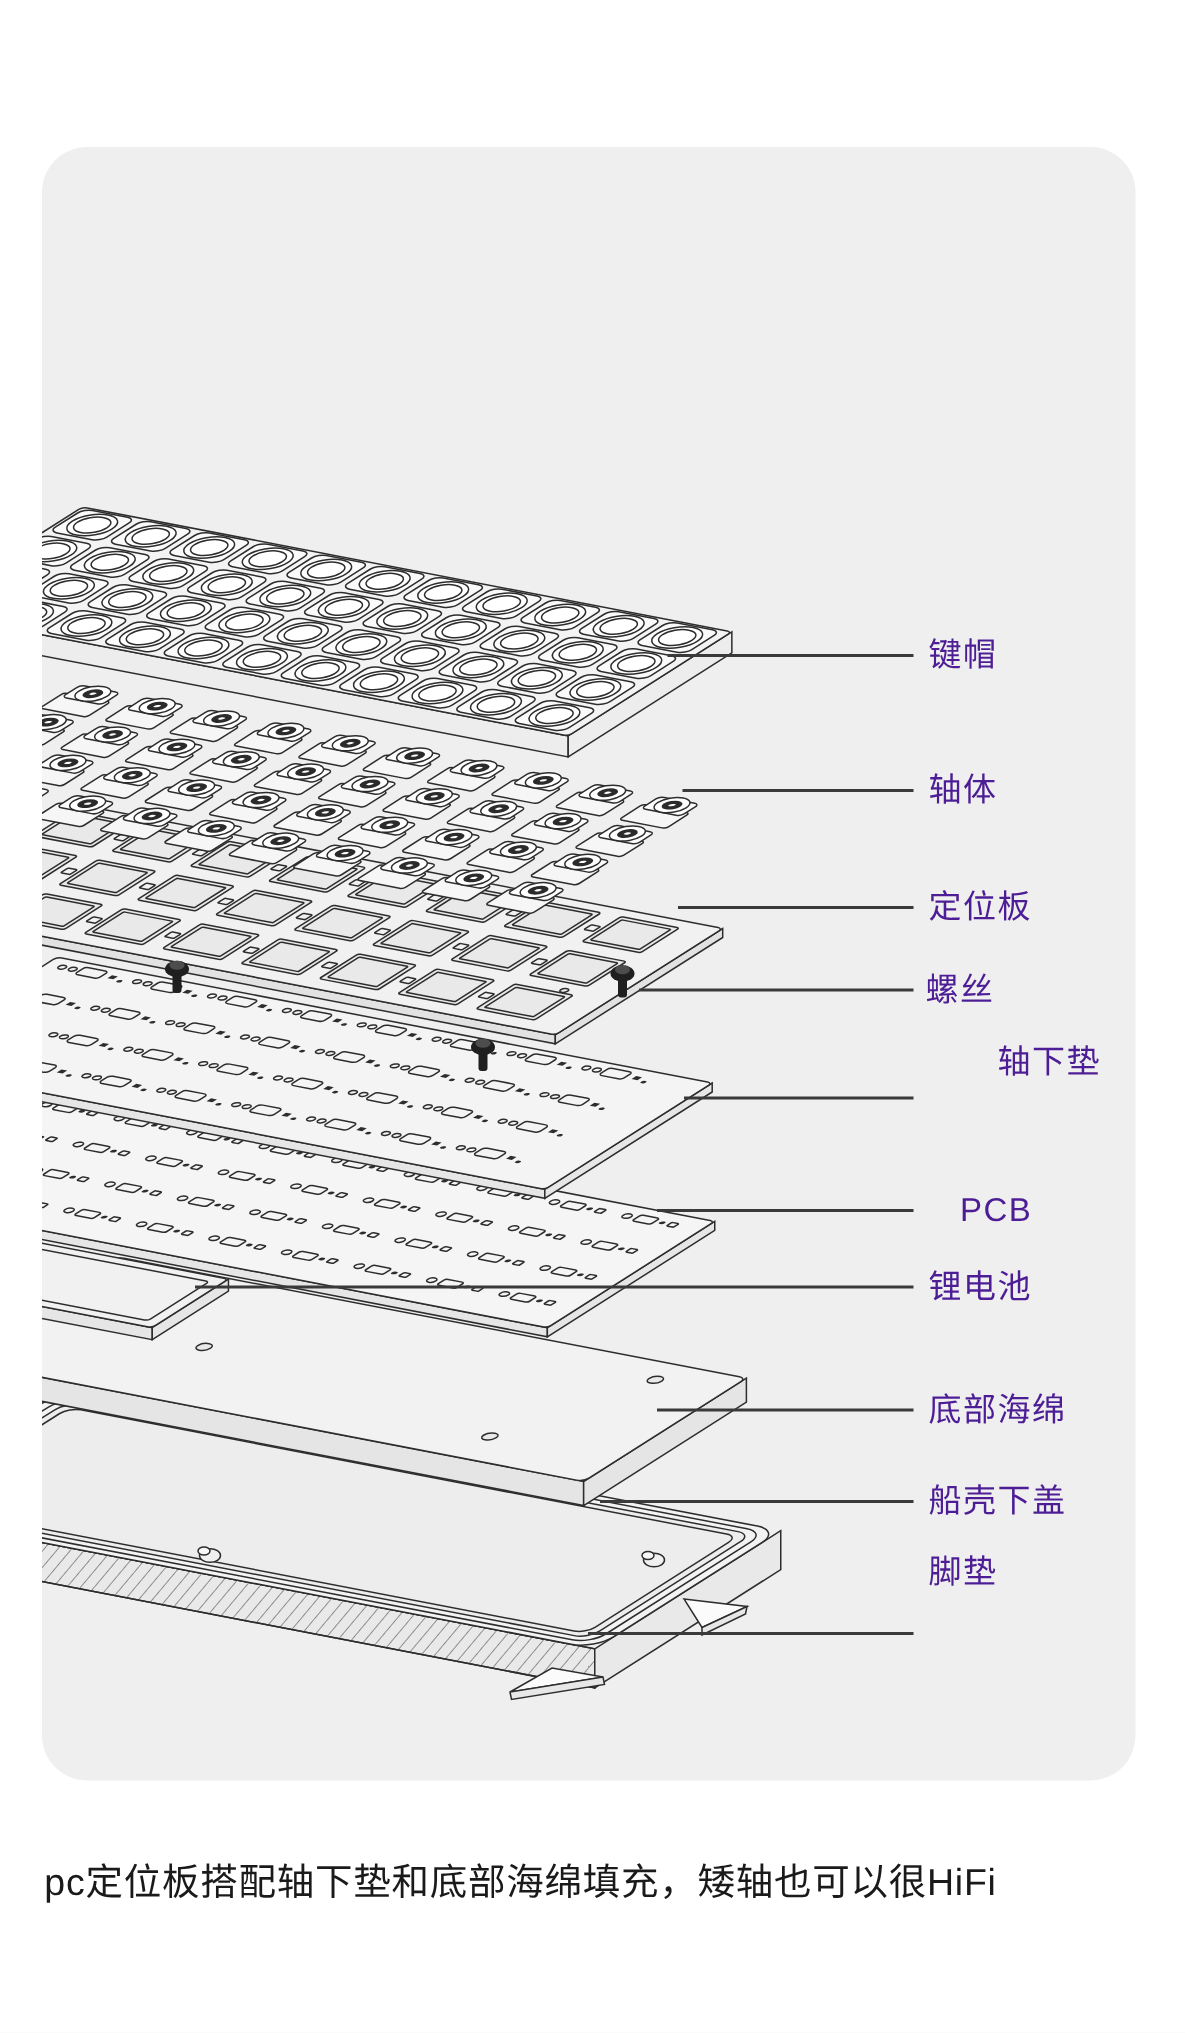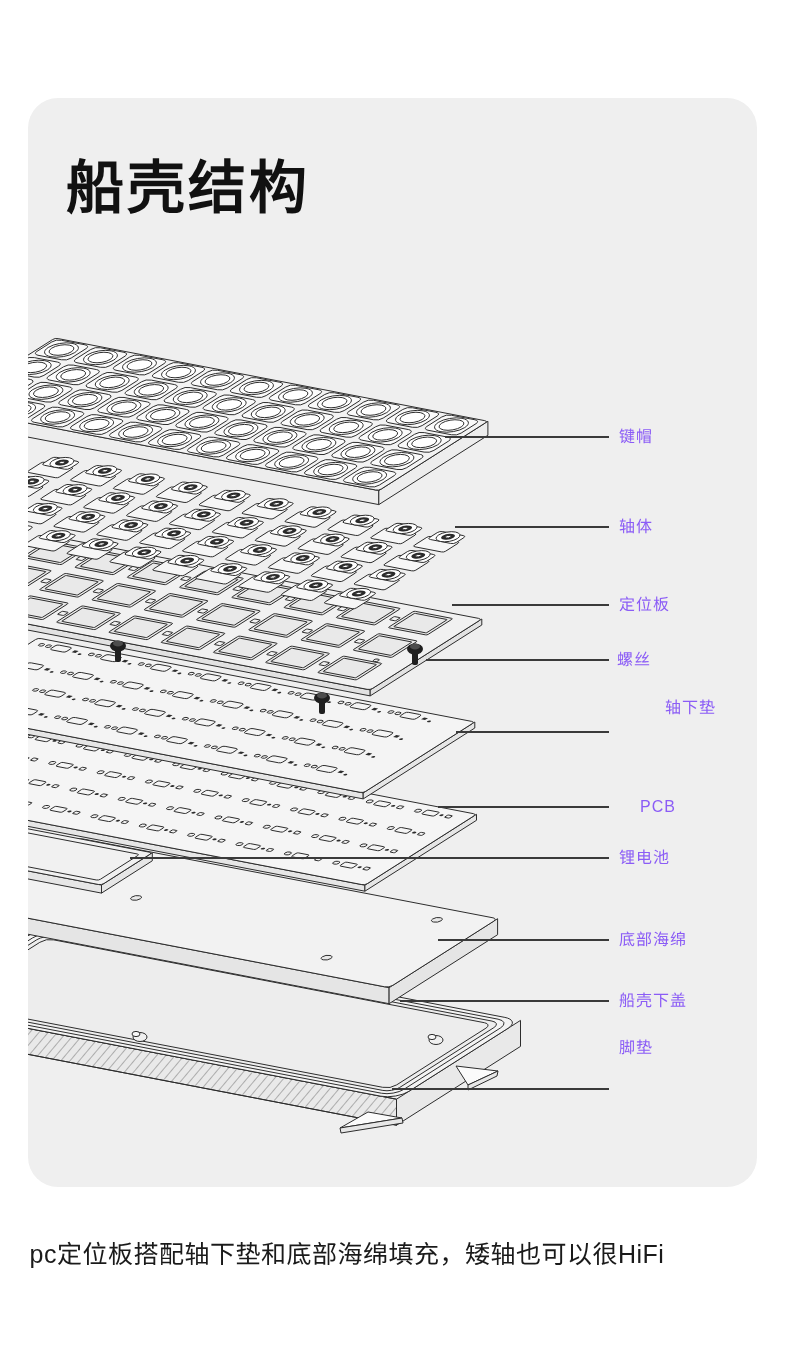--- a/index.html
+++ b/index.html
@@ -18,34 +18,33 @@
   .page-subtitle{
     margin-top:26px;font-size:36px;font-weight:700;letter-spacing:2px;color:#161616;
   }
   #diagram-svg{position:absolute;left:-28px;top:-98px;}
   #diagram-svg *{vector-effect:non-scaling-stroke;}
   .leader{
     position:absolute;height:1.5px;background:#3a3a3a;z-index:5;
   }
   .part-label{
     position:absolute;z-index:6;height:32px;line-height:32px;
-    font-size:16px;font-weight:500;color:#8b5cf6;white-space:nowrap;
+    font-size:22px;font-weight:500;color:#4c1d95;white-space:nowrap;
     letter-spacing:1px;
   }
   .caption{
     position:absolute;left:0;top:1234px;width:694px;text-align:center;
     font-size:25px;font-weight:500;color:#1a1a1a;letter-spacing:0.5px;
   }
 </style>
 </head>
 <body>
 
 <div class="card">
   <div class="card-header">
-    <div class="page-title">船壳结构</div>
   </div>
   <svg id="diagram-svg" width="790" height="1355" viewBox="0 0 790 1355" xmlns="http://www.w3.org/2000/svg">
     <defs>
       <pattern id="hatch" width="7" height="7" patternUnits="userSpaceOnUse" patternTransform="rotate(40)">
         <line x1="0" y1="0" x2="0" y2="7" stroke="#707070" stroke-width="1"></line>
       </pattern>
     </defs>
     <g id="diagram-content">
         <polygon points="-84.0,1006.8 396.5,1099.2 396.5,1125.2 -84.0,1032.8" fill="#e9e9e9" stroke="#2d2d2d" stroke-width="1"></polygon>
         <polygon points="-84.0,1006.8 396.5,1099.2 396.5,1125.2 -84.0,1032.8" fill="url(#hatch)" stroke="#2d2d2d" stroke-width="1"></polygon>

